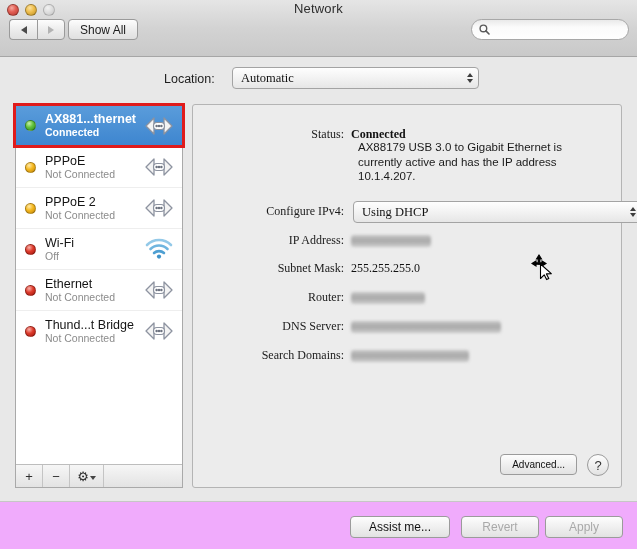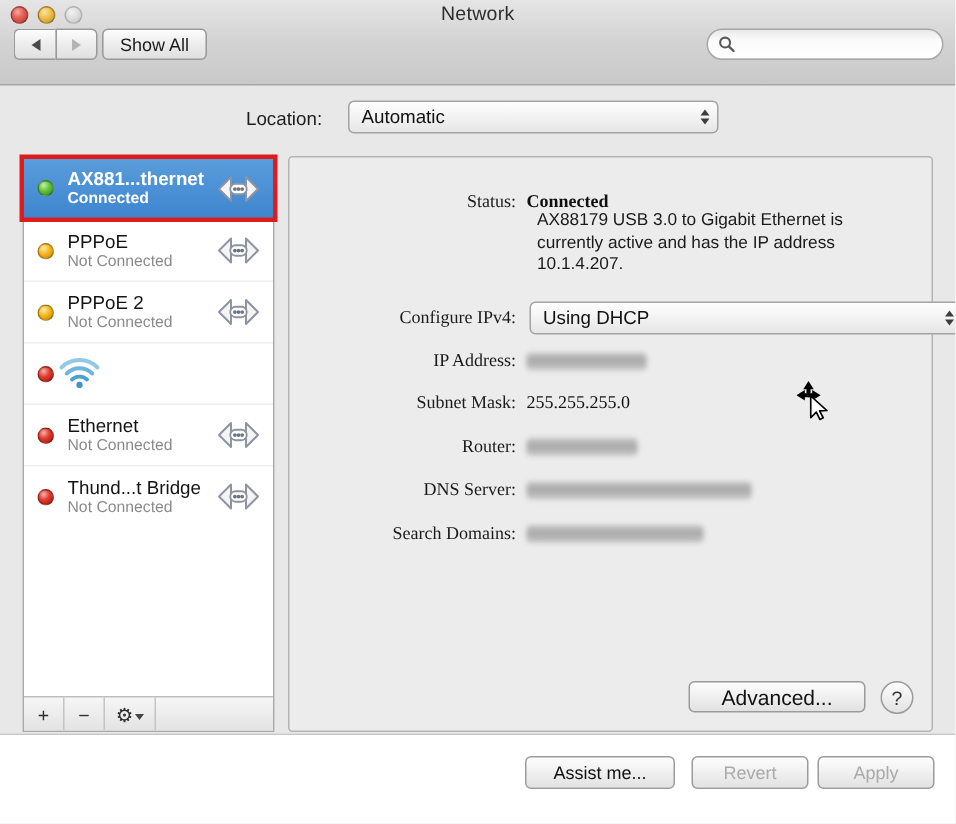--- a/index.html
+++ b/index.html
@@ -156,20 +156,21 @@
   .popup {
     position: absolute;
     background: linear-gradient(to bottom, #fefefe 0%, #f3f3f3 48%, #e6e6e6 100%);
     border: 1px solid #a3a3a3;
     border-radius: 4px;
     box-sizing: border-box;
     display: flex;
     align-items: center;
     font-size: 12.5px;
     color: #111;
+    font-family: Liberation Serif, serif;
   }
   .popup .pval { padding-left: 8px; }
   .popup .arrows {
     position: absolute;
     right: 5px;
     top: 50%;
     transform: translateY(-50%);
     display: flex;
     flex-direction: column;
     align-items: center;
@@ -360,26 +361,26 @@
     left: 160px;
     top: 96px;
     width: 289px;
     height: 22px;
   }
   .advanced-btn {
     position: absolute;
     right: 44px;
     bottom: 12px;
     height: 21px;
-    padding: 0 21px;
+    padding: 0 11px;
     background: linear-gradient(to bottom, #fdfdfd 0%, #efefef 52%, #e2e2e2 100%);
     border: 1px solid #9b9b9b;
     border-radius: 4px;
     box-sizing: border-box;
-    font-size: 14px;
+    font-size: 10px;
     color: #111;
     display: flex;
     align-items: center;
     margin-left: 24px;
   }
   .help-btn {
     position: absolute;
     right: 12px;
     bottom: 11px;
     width: 22px;
@@ -394,22 +395,22 @@
     align-items: center;
     justify-content: center;
   }
 
   
   .bottombar {
     position: absolute;
     left: 0;
     bottom: 0;
     width: 100%;
-    height: 60px;
-    background: #ffffff;
+    height: 48px;
+    background: #f0abfc;
     border-top: 1px solid #c6c6c6;
     box-sizing: border-box;
   }
   .btn {
     position: absolute;
     height: 22px;
     padding: 0 13px;
     border: 1px solid #9b9b9b;
     border-radius: 4px;
     background: linear-gradient(to bottom, #fdfdfd 0%, #efefef 52%, #e2e2e2 100%);
@@ -533,20 +534,24 @@
               <path d="M20 2 L20 18 L28 10 Z" fill="#f4f4f4" stroke="#8d93a0" stroke-width="1.3" stroke-linejoin="round"></path>
               <rect x="9.5" y="6.5" width="11" height="7" rx="3.5" fill="#ffffff" stroke="#8d93a0" stroke-width="1.2"></rect>
               <circle cx="12.6" cy="10" r="1.25" fill="#6d7380"></circle>
               <circle cx="15" cy="10" r="1.25" fill="#6d7380"></circle>
               <circle cx="17.4" cy="10" r="1.25" fill="#6d7380"></circle>
             </svg>
           </div>
         </div>
         <div class="svc">
           <div class="dot red"></div>
+          <div class="svc-text">
+            <div class="svc-name">Wi-Fi</div>
+            <div class="svc-status">Off</div>
+          </div>
           <div class="svc-icon">
             <svg width="28" height="22" viewBox="0 0 28 22">
               <path d="M2 7 A17 17 0 0 1 26 7" fill="none" stroke="#93c9e8" stroke-width="2.6" stroke-linecap="round"></path>
               <path d="M5.5 11 A12 12 0 0 1 22.5 11" fill="none" stroke="#6fb5df" stroke-width="2.6" stroke-linecap="round"></path>
               <path d="M9 15 A7.5 7.5 0 0 1 19 15" fill="none" stroke="#4e9fd2" stroke-width="2.6" stroke-linecap="round"></path>
               <circle cx="14" cy="18.6" r="2.1" fill="#3f93c9"></circle>
             </svg>
           </div>
         </div>
         <div class="svc">

